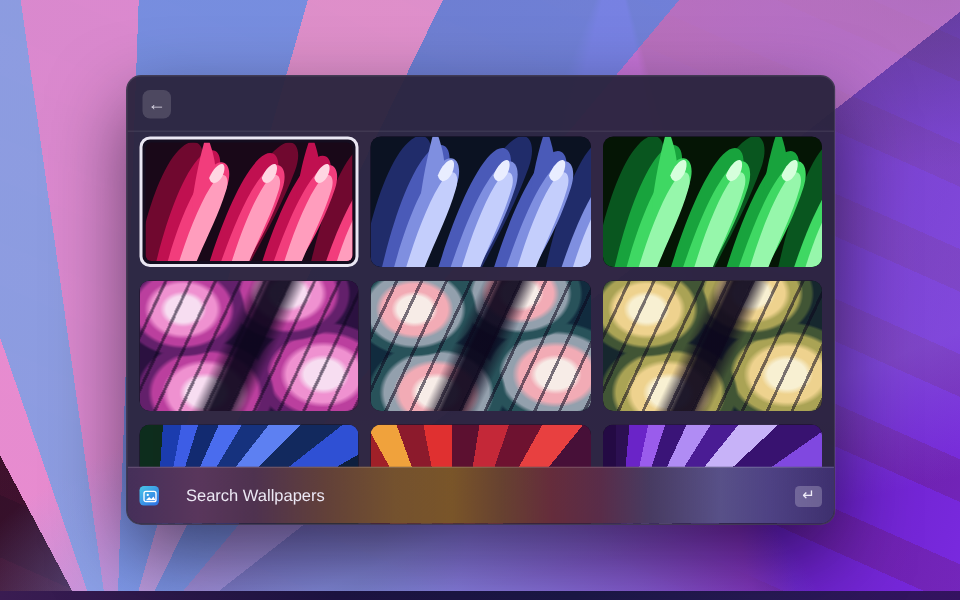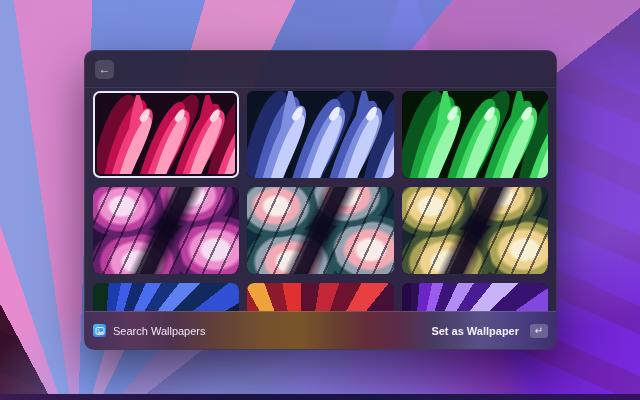--- a/index.html
+++ b/index.html
@@ -122,21 +122,21 @@
       radial-gradient(circle at 8% 118%, rgba(235,220,255,0.95) 0 7%, rgba(160,120,245,0.5) 18%, rgba(0,0,0,0) 40%),
       conic-gradient(at 6% 116%,
         #2c1052 0deg 5deg,#6a24c8 5deg 12deg,#9a5cec 12deg 18deg,#3a1478 18deg 25deg,
         #b08cf4 25deg 32deg,#4a1c94 32deg 39deg,#c7b2f8 39deg 47deg,#381270 47deg 55deg,
         #8048e0 55deg 63deg,#2a0e56 63deg 72deg,#5a20b0 72deg 82deg,#240a44 82deg 360deg);
   }
 
   
   .footer{
     position:absolute;left:0;right:0;bottom:0;height:38px;
-    display:flex;align-items:center;gap:7px;padding:14px 8px;box-sizing:border-box;
+    display:flex;align-items:center;gap:18px;padding:14px 8px;box-sizing:border-box;
     border-top:1px solid rgba(255,255,255,0.14);
     border-radius:0 0 9px 9px;
     background-image:
       linear-gradient(rgba(32,22,52,0.38),rgba(32,22,52,0.38)),
       linear-gradient(90deg,
         #5c3e70 0%,#7c4a74 10%,#6b4360 18%,#8a5a3c 28%,#a8762a 38%,#b07b22 46%,
         #925c2e 53%,#8f3a40 60%,#7c3a56 67%,#60527e 74%,#7a74bc 84%,#6a5cb4 91%,#503f92 100%);
   }
   .cmd-icon{
     width:13px;height:13px;border-radius:3px;flex:0 0 auto;
@@ -239,20 +239,19 @@
     <div class="footer">
       <div class="cmd-icon">
         <svg viewBox="0 0 12 12">
           <rect x="1.2" y="1.9" width="9.6" height="8.2" rx="1.6" fill="none" stroke="#ffffff" stroke-width="1.1"></rect>
           <circle cx="4.2" cy="4.7" r="0.9" fill="#ffffff"></circle>
           <path d="M2.6 9 L5.3 6.3 L7 8 L8.8 6 L10.4 9 Z" fill="#ffffff"></path>
         </svg>
       </div>
       <div class="cmd-label">Search Wallpapers</div>
       <div class="footer-spacer"></div>
-      <div class="action-label">Set as Wallpaper</div>
       <div class="enter-key">
         <span>↵</span>
       </div>
     </div>
 
   </div>
 </div>
 
 </body></html>

